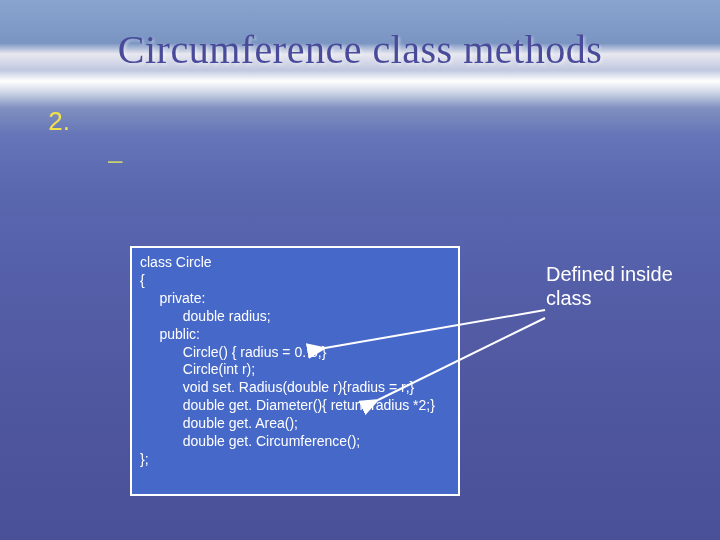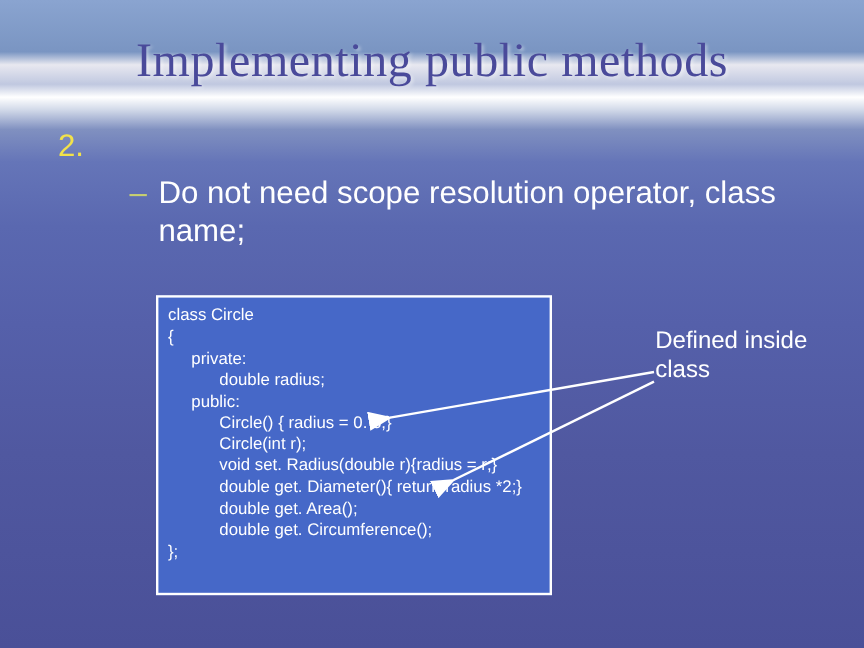--- a/index.html
+++ b/index.html
@@ -69,44 +69,43 @@
     padding: 6px 8px 6px 8px;
     font-family: Arial, Helvetica, sans-serif;
     font-size: 14px;
     color: #ffffff;
     line-height: 1.28;
     white-space: pre;
   }
   .annotation {
     position: absolute;
     left: 546px;
-    top: 272px;
+    top: 262px;
     font-size: 20px;
     color: #ffffff;
     line-height: 1.2;
   }
   svg.arrows {
     position: absolute;
     left: 0; top: 0;
     width: 720px; height: 540px;
     pointer-events: none;
   }
 </style>
 </head>
 <body>
 
-<div class="title">Implementing public methods</div>
+<div class="title">Circumference class methods</div>
 
 <div class="content">
   <div class="num-item">
     <div class="num">2.</div>
   </div>
   <div class="sub-item">
     <div class="dash">–</div>
-    <div>Do not need scope resolution operator, class name;</div>
   </div>
 </div>
 
 <div class="codebox">class Circle
 {
      private:
            double radius;
      public:
            Circle() { radius = 0. 8;}
            Circle(int r);

